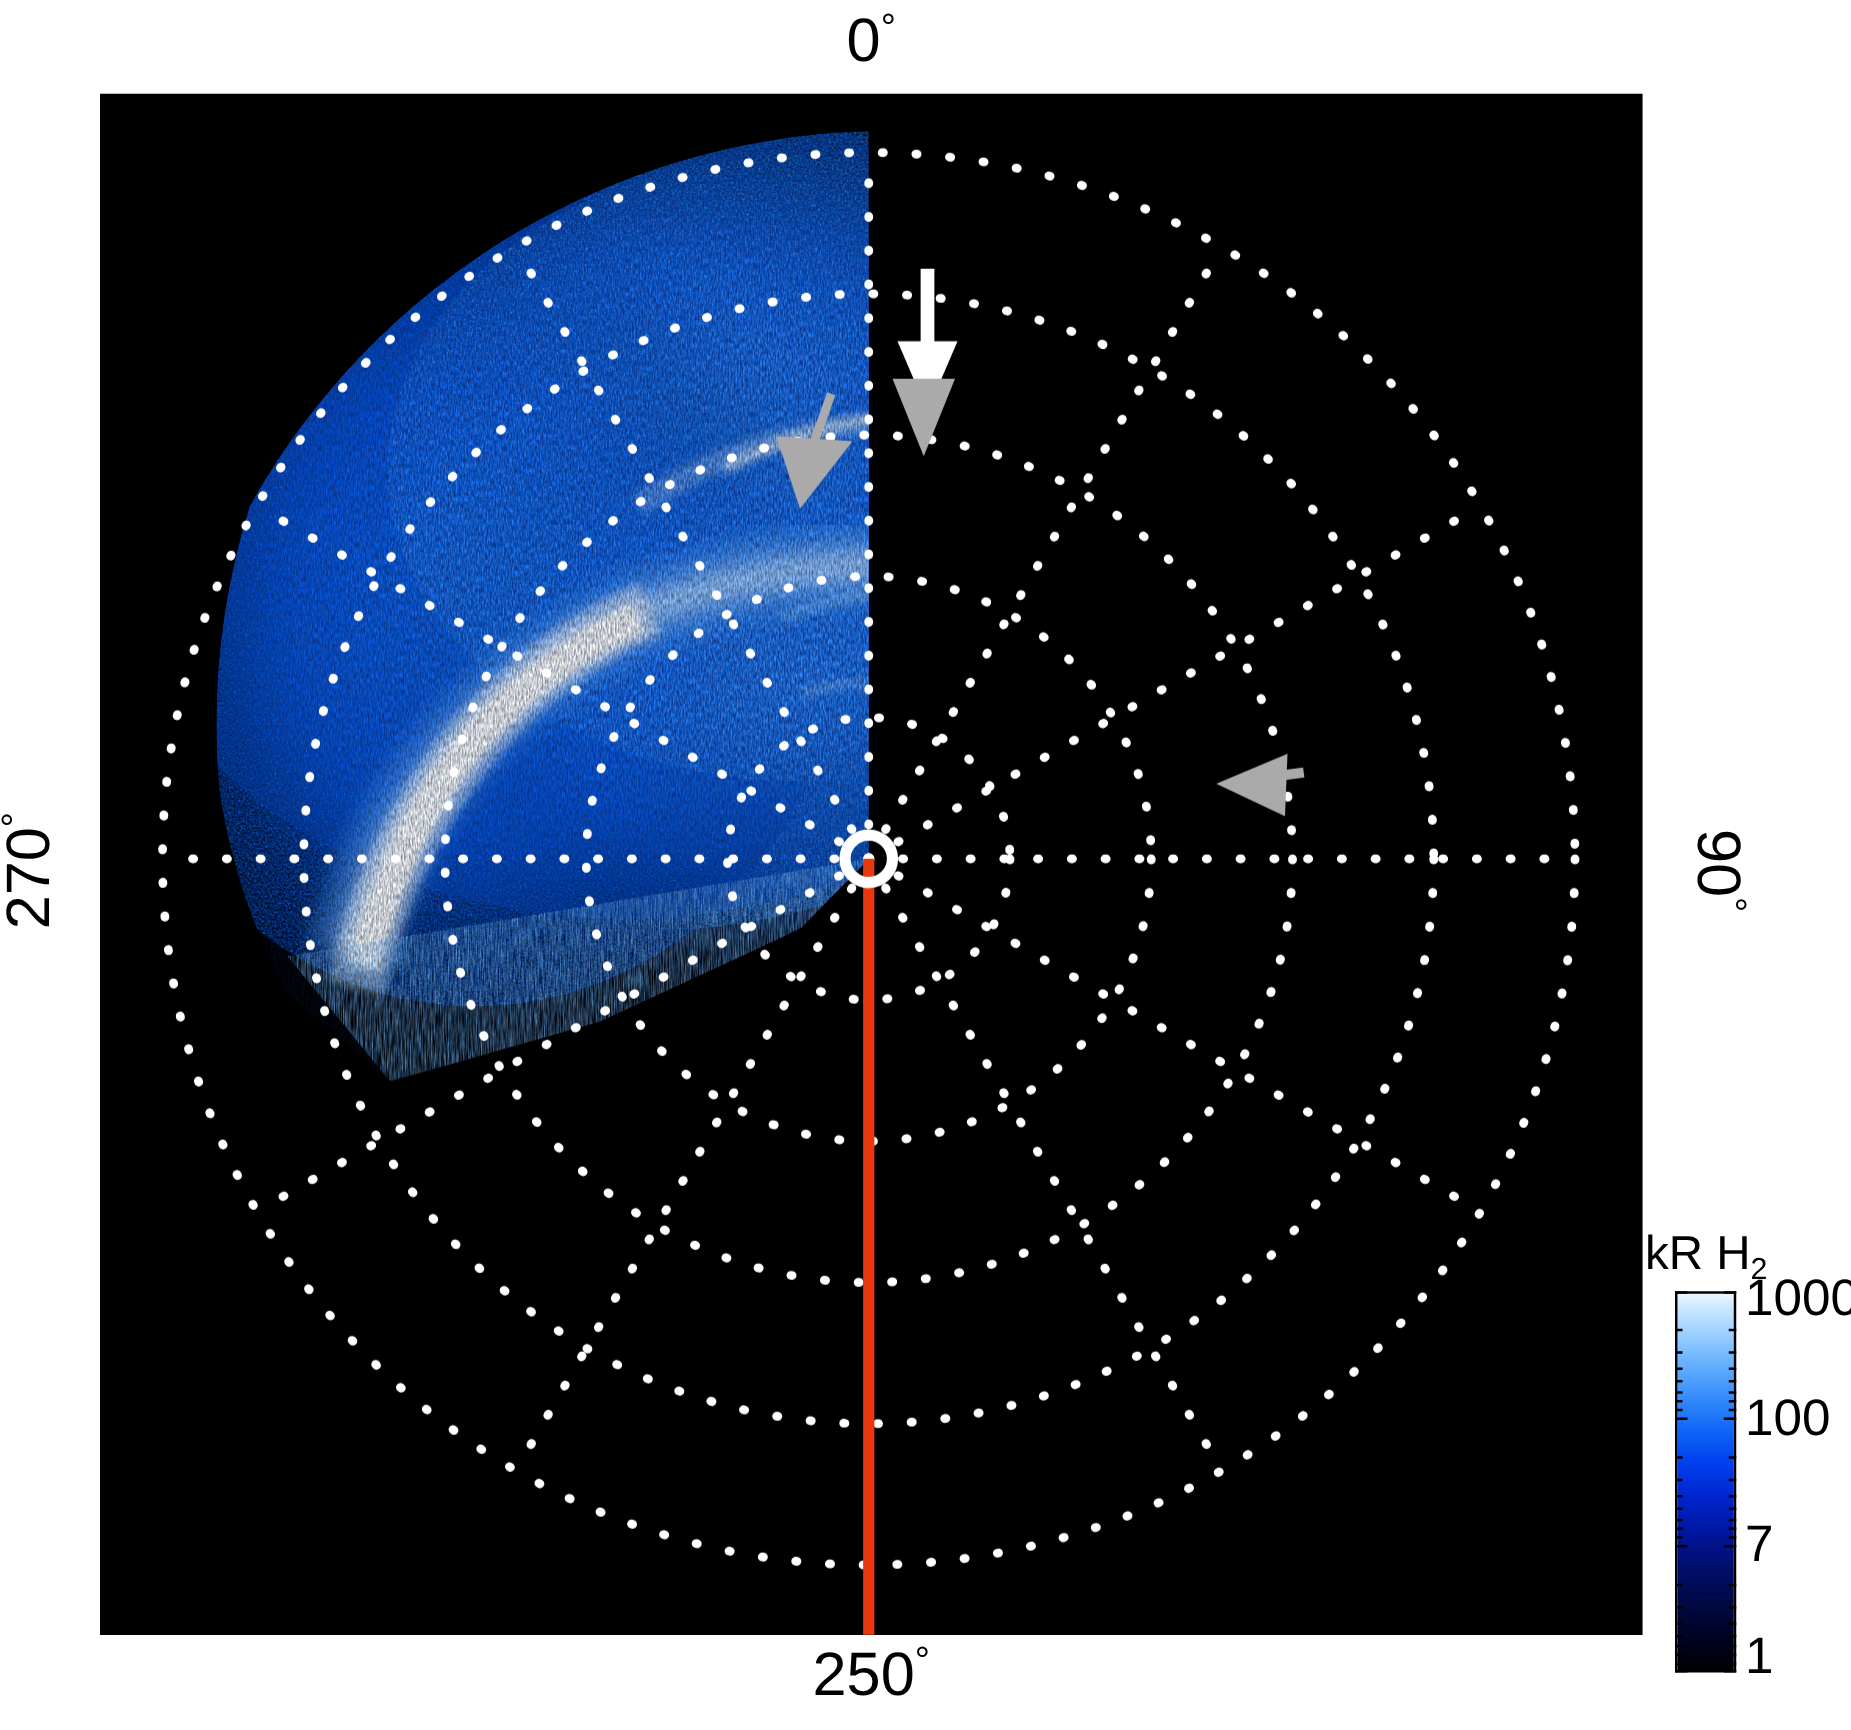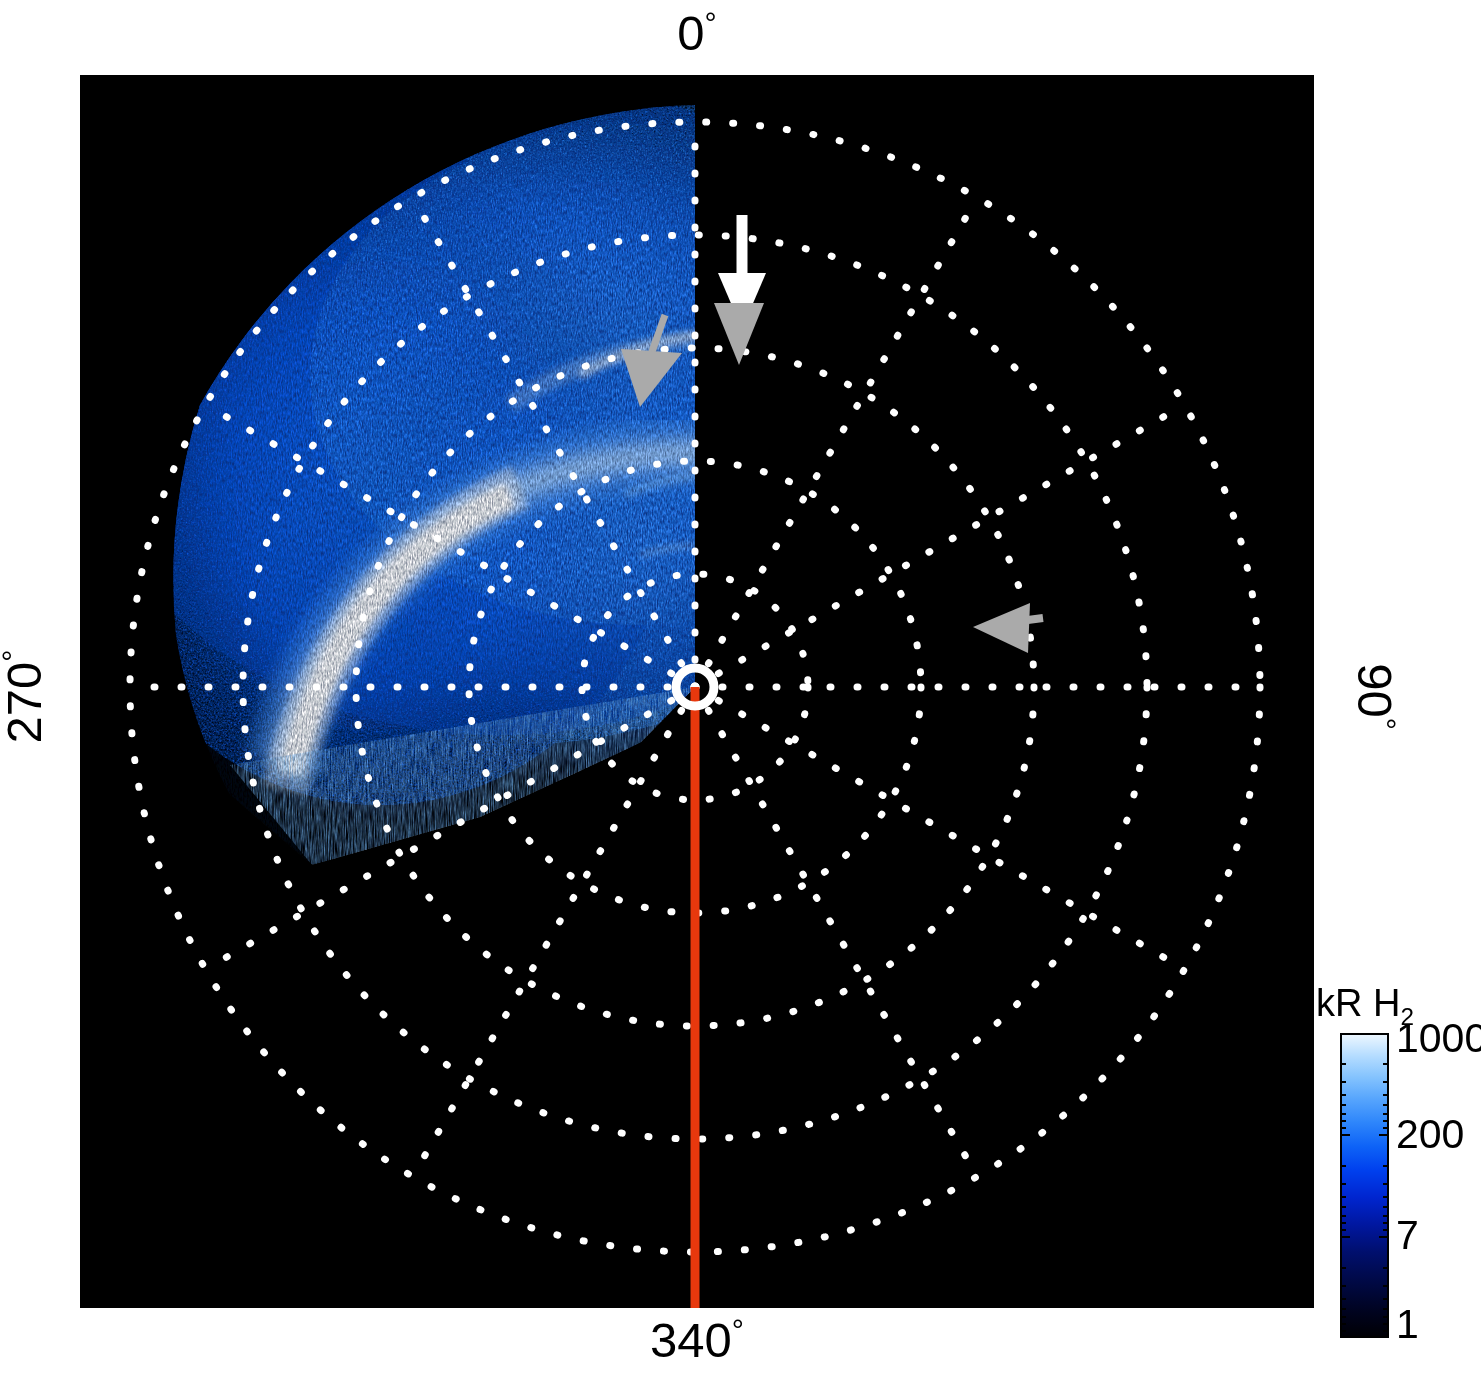--- a/index.html
+++ b/index.html
@@ -235,21 +235,21 @@
       <g>
         <line x1="963" y1="543" x2="925" y2="548" stroke="#aaaaaa" stroke-width="8"></line>
         <polygon points="893,552 950,528 948,578" fill="#aaaaaa"></polygon>
       </g>
     </svg>
 
   </div>
 
   <div class="axlab" id="lab-top"><span>0</span><sup>°</sup></div>
 
-  <div class="axlab" id="lab-bottom"><span>340</span><sup>°</sup></div>
+  <div class="axlab" id="lab-bottom"><span>250</span><sup>°</sup></div>
 
   <div class="axlab" id="lab-left"><span>270</span><sup>°</sup></div>
 
   <div class="axlab" id="lab-right"><span>90</span><sup>°</sup></div>
 
   <div id="cb-wrap">
     <div id="cb-title"><span>kR H</span><sub>2</sub></div>
 
     <div id="cb-box"></div>
 
@@ -301,18 +301,18 @@
     <div class="cb-mtick" style="top:326px"></div>
     <div class="cb-mtick r" style="top:326px"></div>
     <div class="cb-mtick" style="top:334px"></div>
     <div class="cb-mtick r" style="top:334px"></div>
     <div class="cb-mtick" style="top:341px"></div>
     <div class="cb-mtick r" style="top:341px"></div>
     <div class="cb-mtick" style="top:348px"></div>
     <div class="cb-mtick r" style="top:348px"></div>
 
     <div class="cb-lab" style="top:36px">1000</div>
-    <div class="cb-lab" style="top:132px">200</div>
+    <div class="cb-lab" style="top:132px">100</div>
     <div class="cb-lab" style="top:233px">7</div>
     <div class="cb-lab" style="top:322px">1</div>
   </div>
 
 </div>
 
 </body></html>

